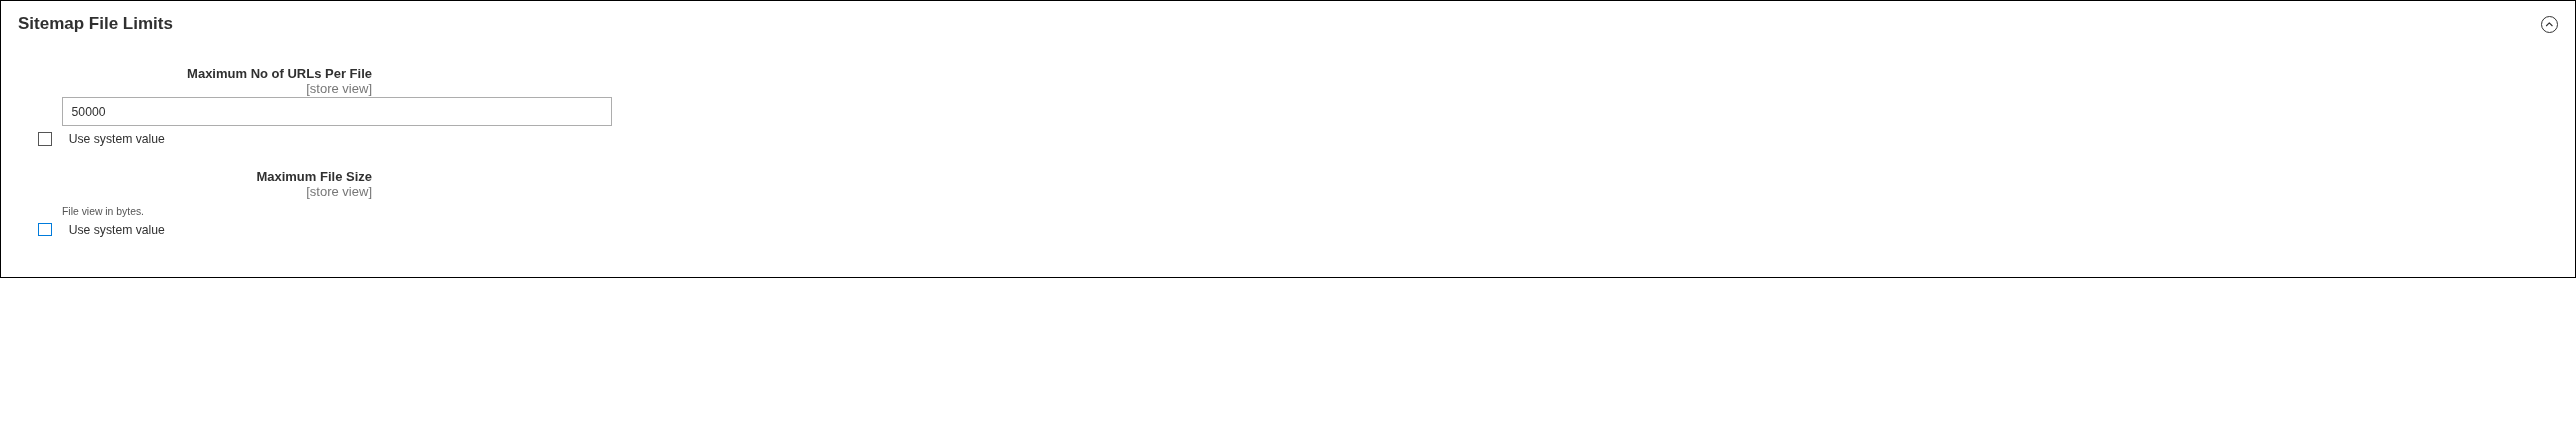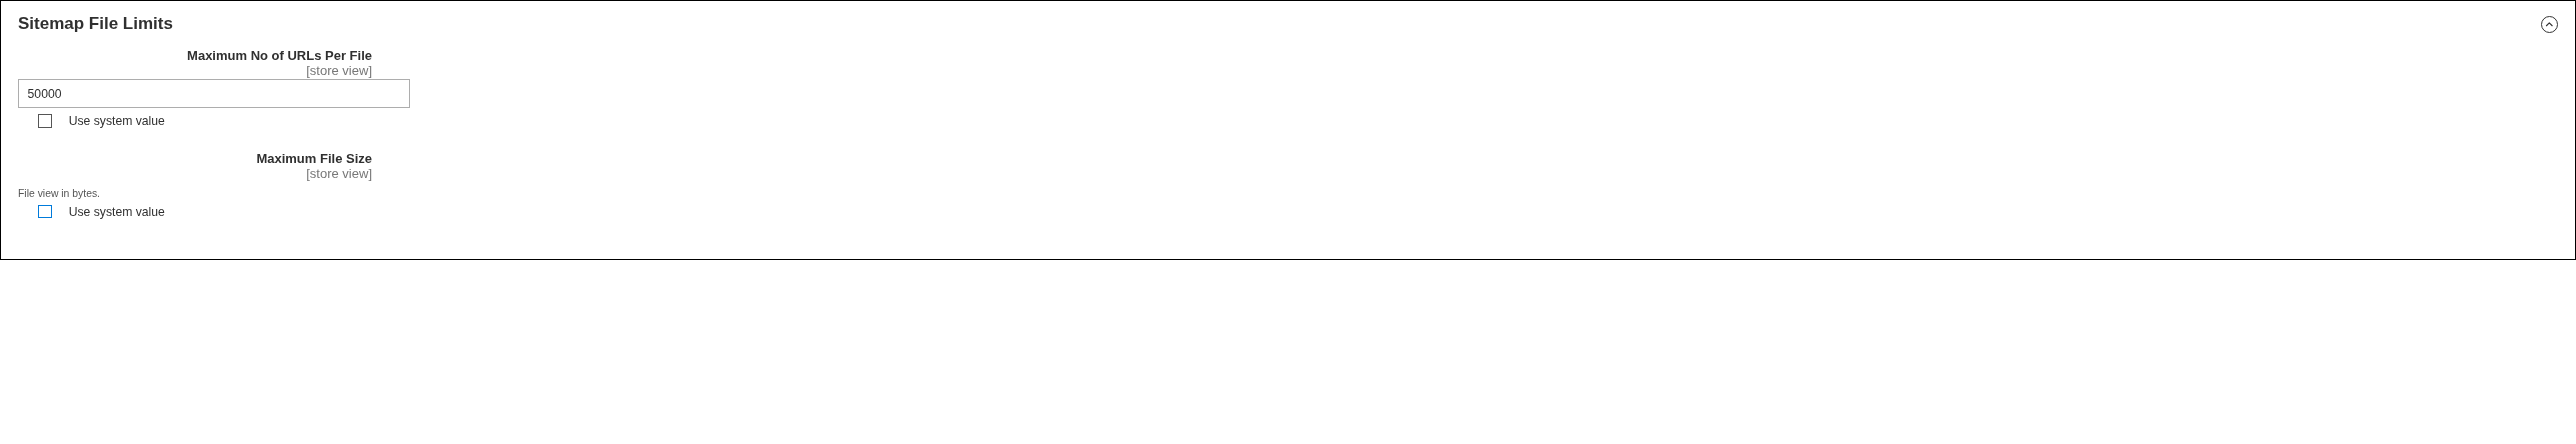--- a/index.html
+++ b/index.html
@@ -13,21 +13,21 @@
   .panel {
     border: 1.4px solid #000;
     margin: 0;
     padding: 13px 17px 20px 17px;
     position: relative;
   }
   .panel-header {
     display: flex;
     align-items: center;
     justify-content: space-between;
-    margin-bottom: 11px;
+    margin-bottom: 29px;
   }
   .panel-title {
     font-size: 17px;
     font-weight: 600;
     color: #303030;
   }
   .collapse-btn {
     width: 17px;
     height: 17px;
     border: 1.1px solid #333;
@@ -62,21 +62,22 @@
     font-weight: 600;
     color: #303030;
     line-height: 1.2;
   }
   .label-scope {
     font-size: 13px;
     color: #777;
     line-height: 1.2;
   }
   .input-col {
-    width: 392px;
+    width: 550px;
+    margin-left: 44px;
   }
   .text-input {
     width: 100%;
     height: 29px;
     border: 0.7px solid #adadad;
     padding: 4.3px 8.6px;
     font-size: 12.2px;
     color: #303030;
     background: #fff;
   }

